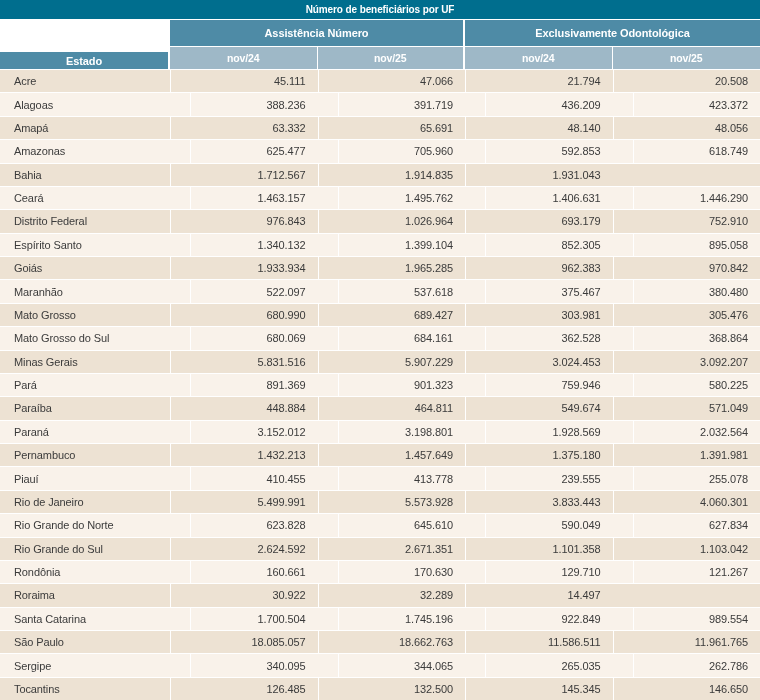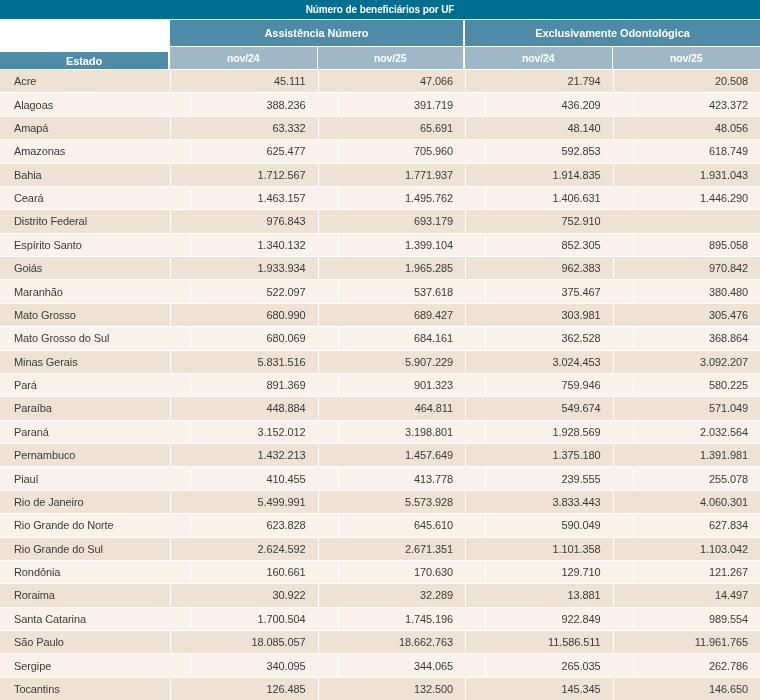--- a/index.html
+++ b/index.html
@@ -99,34 +99,34 @@
       <div class="row even">
         <div class="cell state">Amazonas</div>
         <div class="cell num">625.477</div>
         <div class="cell num">705.960</div>
         <div class="cell num">592.853</div>
         <div class="cell num">618.749</div>
       </div>
       <div class="row odd">
         <div class="cell state">Bahia</div>
         <div class="cell num">1.712.567</div>
-        <div class="cell num">1.771.937</div>
         <div class="cell num">1.914.835</div>
         <div class="cell num">1.931.043</div>
       </div>
       <div class="row even">
         <div class="cell state">Ceará</div>
         <div class="cell num">1.463.157</div>
         <div class="cell num">1.495.762</div>
         <div class="cell num">1.406.631</div>
         <div class="cell num">1.446.290</div>
       </div>
       <div class="row odd">
         <div class="cell state">Distrito Federal</div>
         <div class="cell num">976.843</div>
+        <div class="cell num">1.026.964</div>
         <div class="cell num">693.179</div>
         <div class="cell num">752.910</div>
       </div>
       <div class="row even">
         <div class="cell state">Espírito Santo</div>
         <div class="cell num">1.340.132</div>
         <div class="cell num">1.399.104</div>
         <div class="cell num">852.305</div>
         <div class="cell num">895.058</div>
       </div>
@@ -225,21 +225,20 @@
         <div class="cell state">Rondônia</div>
         <div class="cell num">160.661</div>
         <div class="cell num">170.630</div>
         <div class="cell num">129.710</div>
         <div class="cell num">121.267</div>
       </div>
       <div class="row odd">
         <div class="cell state">Roraima</div>
         <div class="cell num">30.922</div>
         <div class="cell num">32.289</div>
-        <div class="cell num">13.881</div>
         <div class="cell num">14.497</div>
       </div>
       <div class="row even">
         <div class="cell state">Santa Catarina</div>
         <div class="cell num">1.700.504</div>
         <div class="cell num">1.745.196</div>
         <div class="cell num">922.849</div>
         <div class="cell num">989.554</div>
       </div>
       <div class="row odd">

